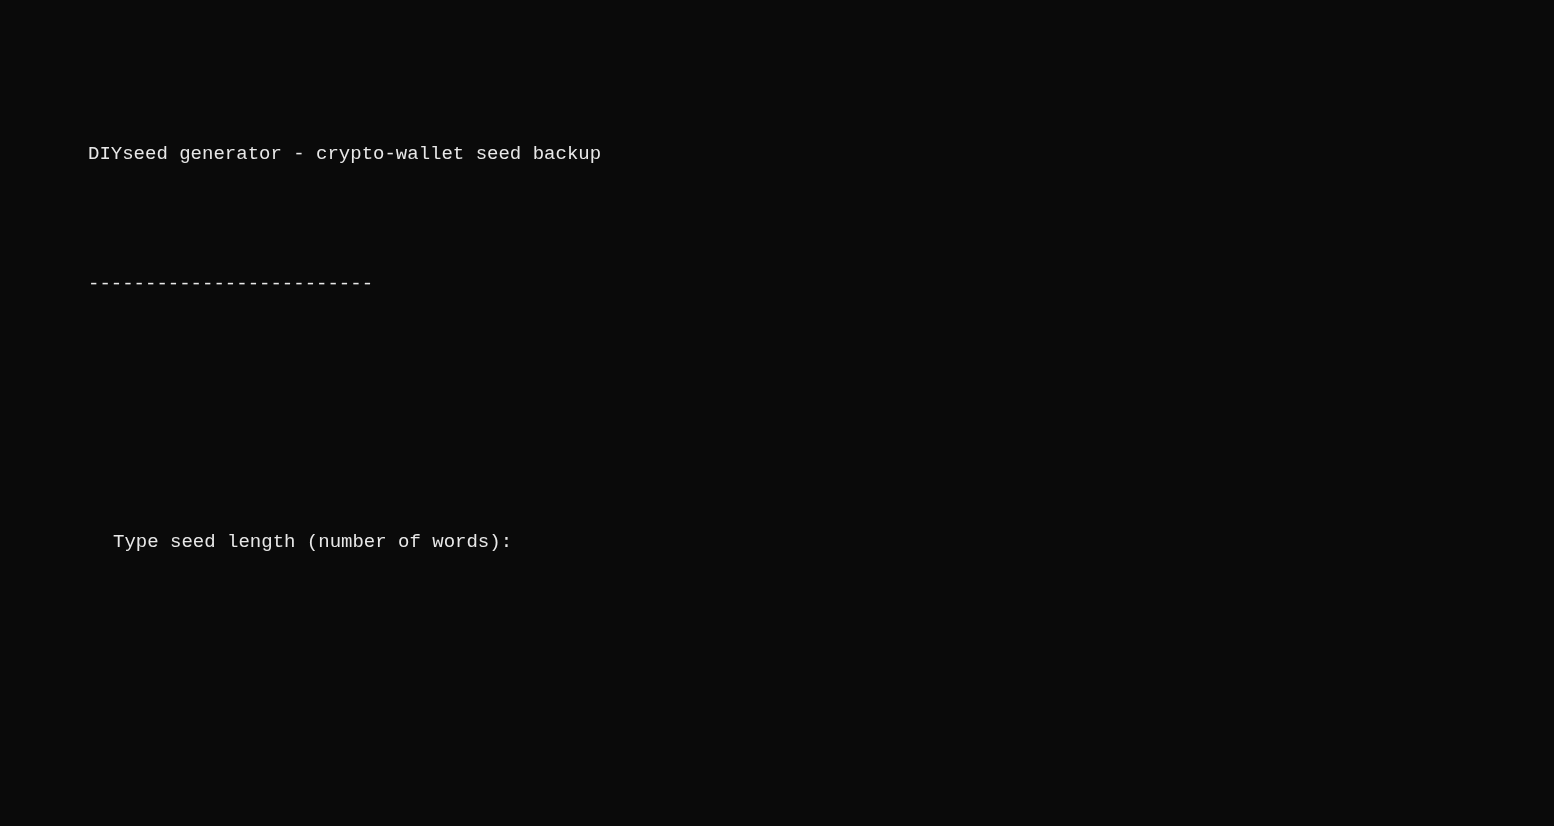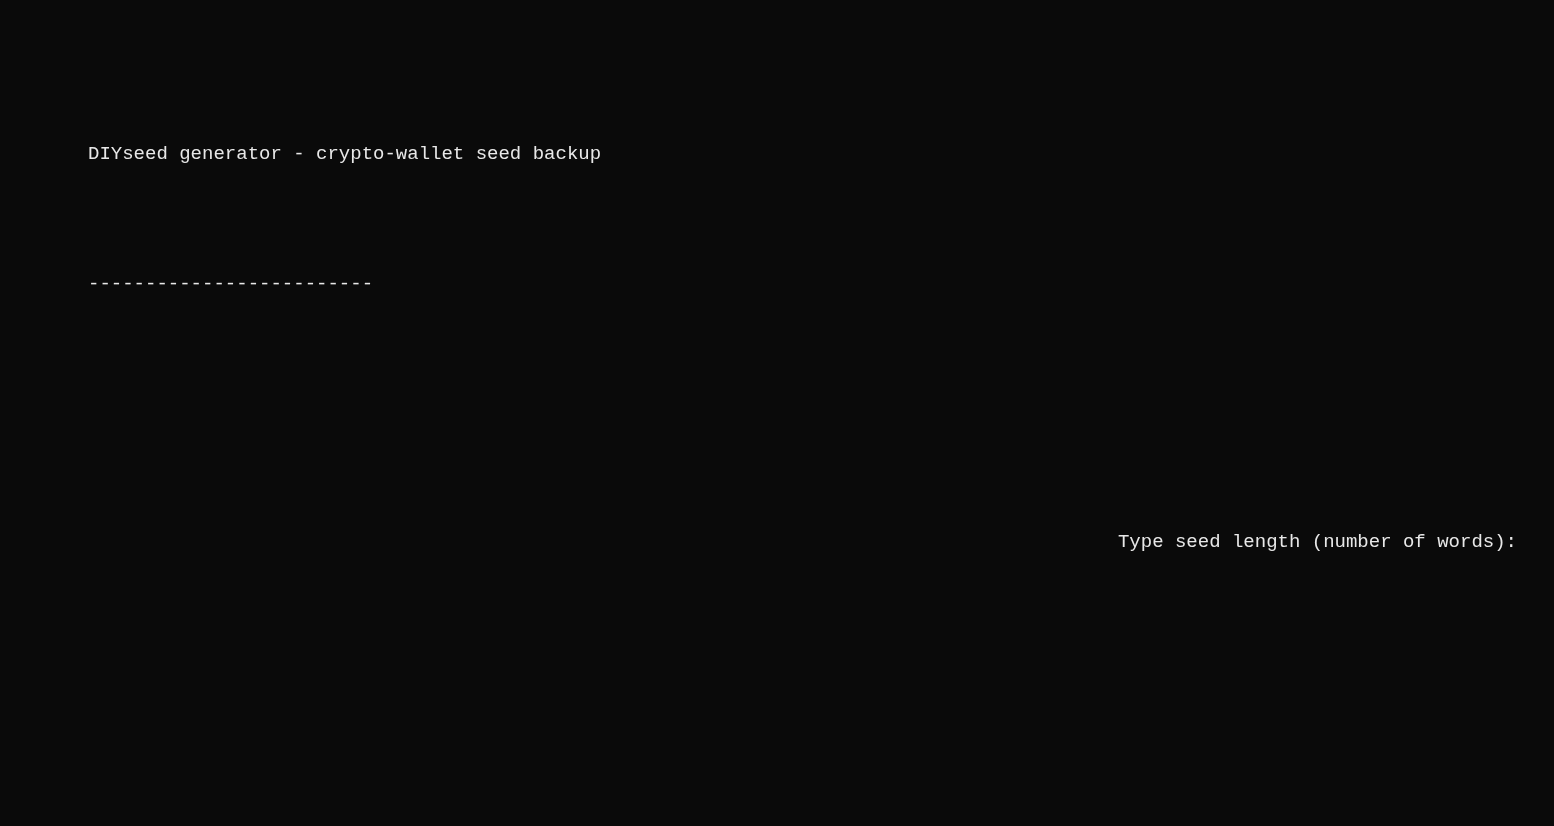--- a/index.html
+++ b/index.html
@@ -20,21 +20,20 @@
     }
     .terminal {
       white-space: pre;
     }
     .line {
       display: block;
     }
     .prompt-line {
       display: flex;
       align-items: flex-end;
-      flex-direction: column;
     }
     .input-area {
       background: transparent;
       border: none;
       outline: none;
       color: #e8e8e8;
       font-family: inherit;
       font-size: inherit;
       margin-left: 0.5ch;
       caret-color: #e8e8e8;

